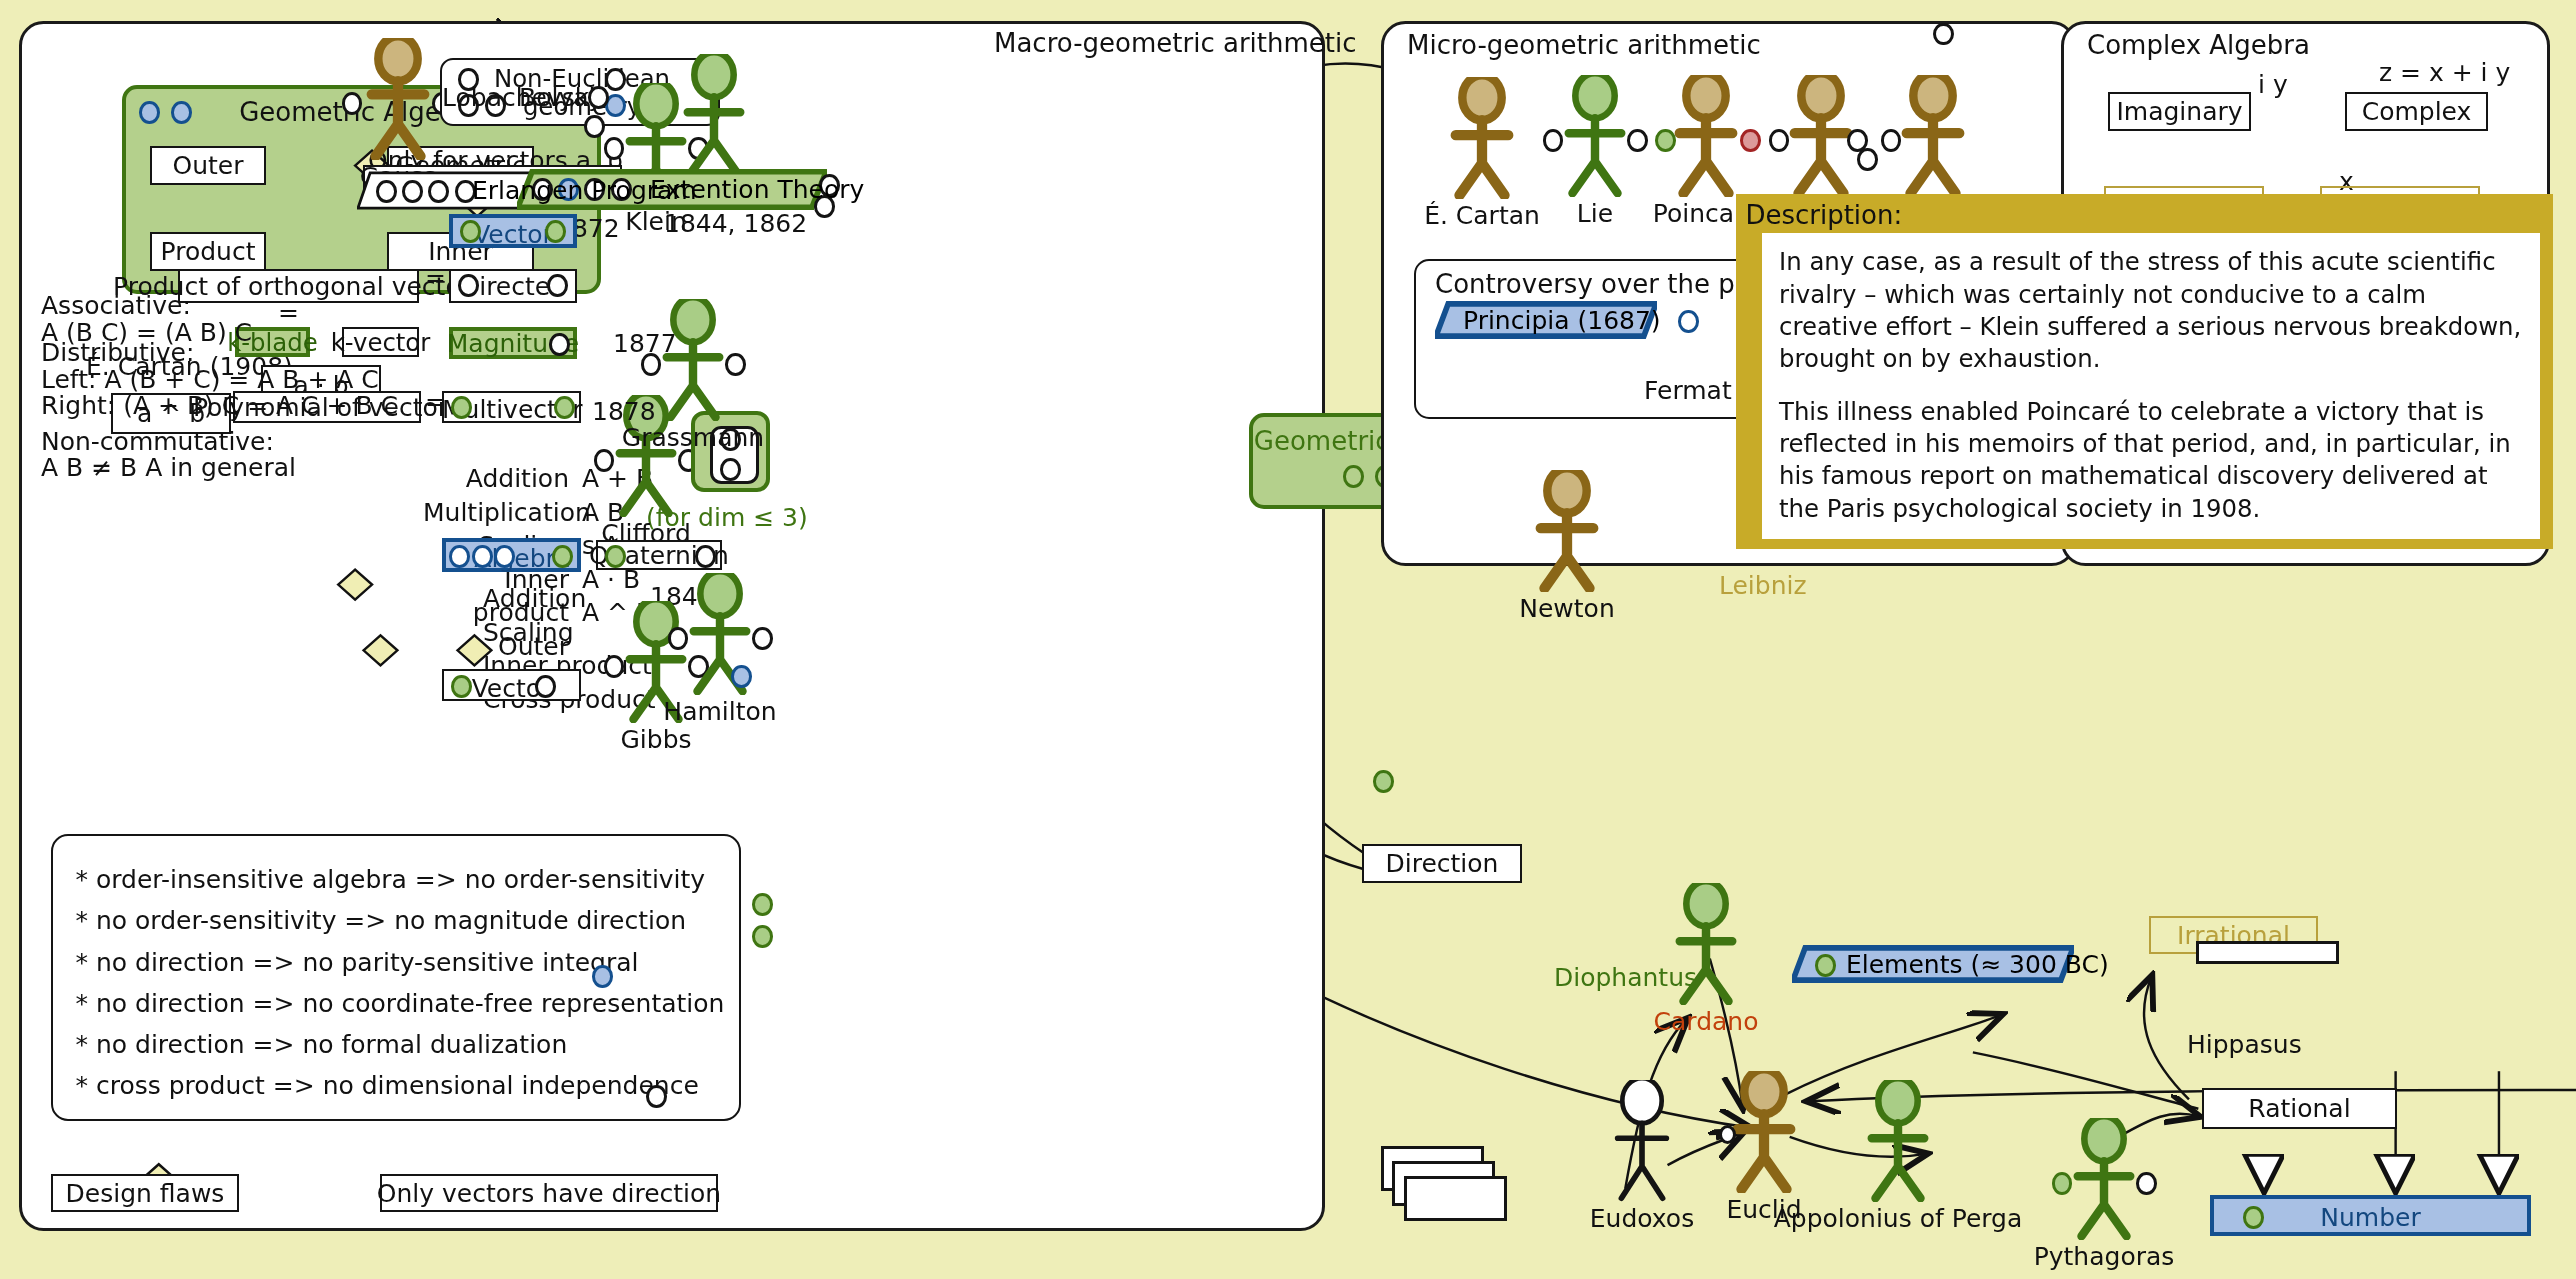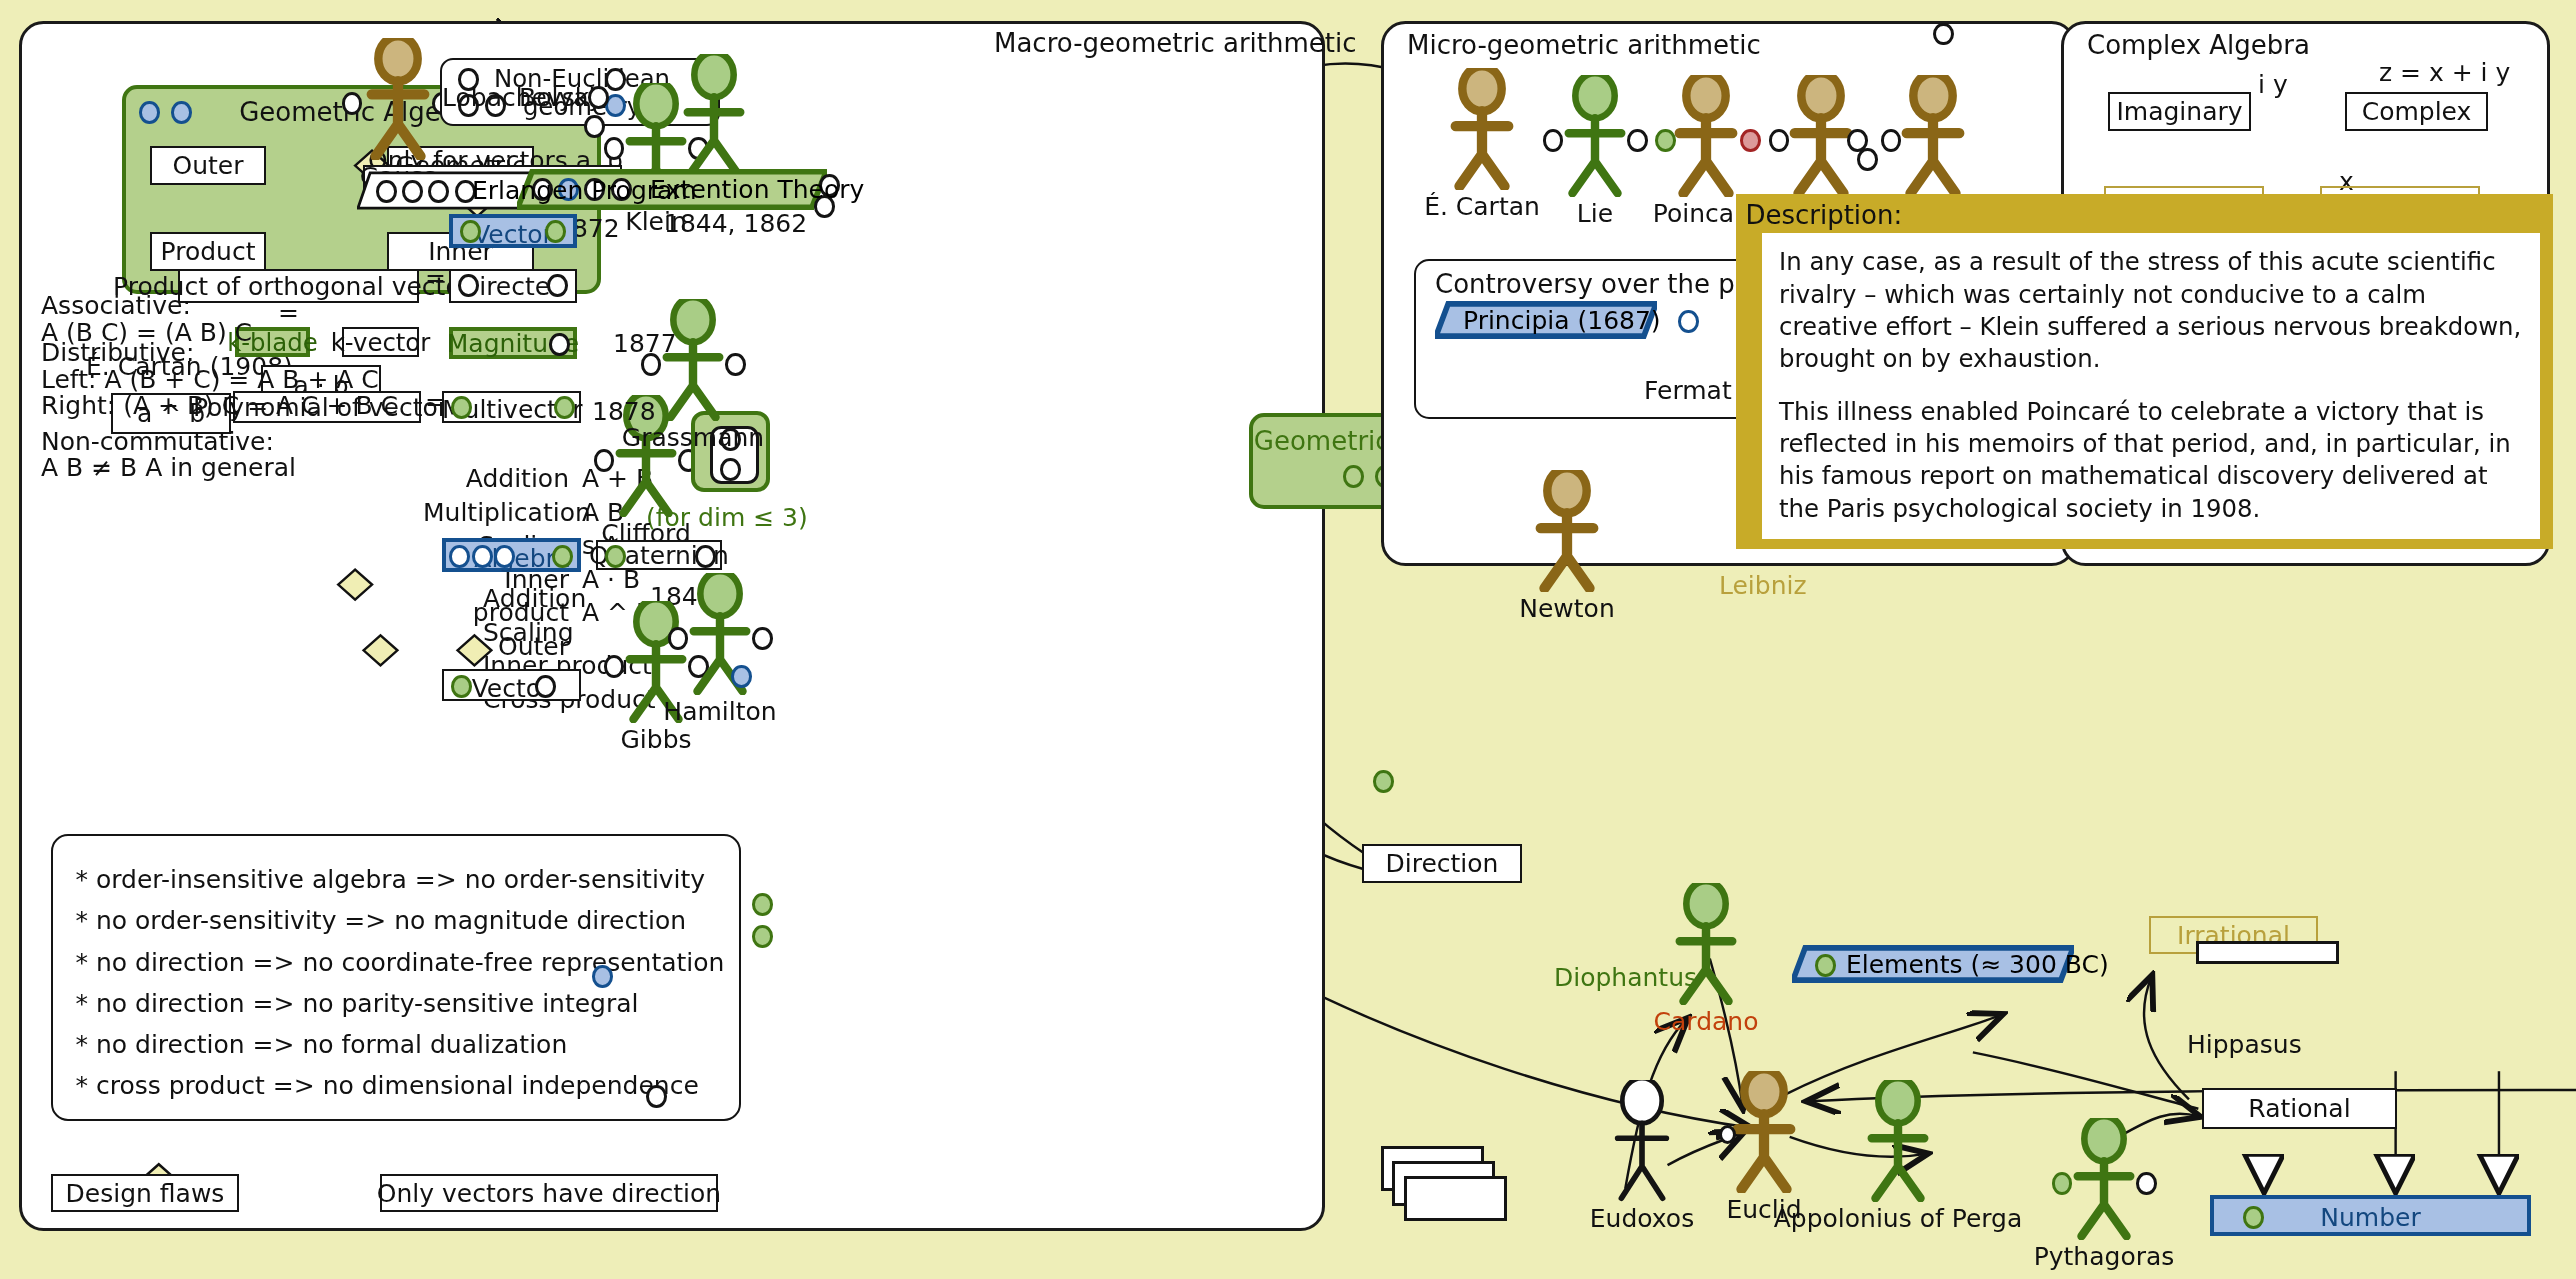--- a/index.html
+++ b/index.html
@@ -489,22 +489,22 @@
     </svg>
     <div class="port w" style="left:-7.5px;top:54px;"></div>
     <div class="port w" style="left:77px;top:54px;"></div>
     <div class="nm">Hamilton</div>
   </div>
   <div class="port b" style="left:731px;top:665px;"></div>
 
   <div class="note" style="left:51px;top:834px;width:690px;height:287px;">
     <div>* order-insensitive algebra =&gt; no order-sensitivity</div>
     <div>* no order-sensitivity =&gt; no magnitude direction</div>
+    <div>* no direction =&gt; no parity-sensitive integral</div>
     <div>* no direction =&gt; no coordinate-free representation</div>
-    <div>* no direction =&gt; no parity-sensitive integral</div>
     <div>* no direction =&gt; no formal dualization</div>
     <div>* cross product =&gt; no dimensional independence</div>
   </div>
   <div class="port b" style="left:592px;top:965px;"></div>
   <div class="port w" style="left:646px;top:1085px;"></div>
   <div class="port g" style="left:752px;top:893px;"></div>
   <div class="port g" style="left:752px;top:925px;"></div>
 
   <div class="box" style="left:51px;top:1174px;width:188px;height:38px;">Design flaws</div>
   <div class="box" style="left:380px;top:1174px;width:338px;height:38px;">Only vectors have direction</div>
@@ -520,21 +520,21 @@
 
   <div class="docs" style="left:1381px;top:1146px;width:132px;height:75px;">
     <i style="left:0;top:0;"></i>
     <i style="left:11.3px;top:15px;"></i>
     <i style="left:22.5px;top:30px;"></i>
   </div>
 
   <div class="panel" style="left:1381px;top:20.7px;width:695px;height:545px;"></div>
   <div class="panel-title" style="left:1407px;top:30px;">Micro-geometric arithmetic</div>
 
-  <div class="actor" style="left:1437px;top:68px;">
+  <div class="actor" style="left:1437px;top:77px;">
     <svg viewBox="0 0 96 130" width="90" height="122">
       <ellipse cx="48" cy="22" rx="21" ry="24" fill="#ccb57e" stroke="#8a6617" stroke-width="9"></ellipse>
       <path d="M48,46 L48,92 M20,62 L76,62 M48,92 L24,126 M48,92 L72,126" stroke="#8a6617" stroke-width="11" fill="none" stroke-linecap="round"></path>
     </svg>
     <div class="nm">É. Cartan</div>
   </div>
 
   <div class="actor" style="left:1550px;top:75px;">
     <svg viewBox="0 0 96 130" width="90" height="122">
       <ellipse cx="48" cy="22" rx="21" ry="24" fill="#a9cd86" stroke="#3f7512" stroke-width="7"></ellipse>

